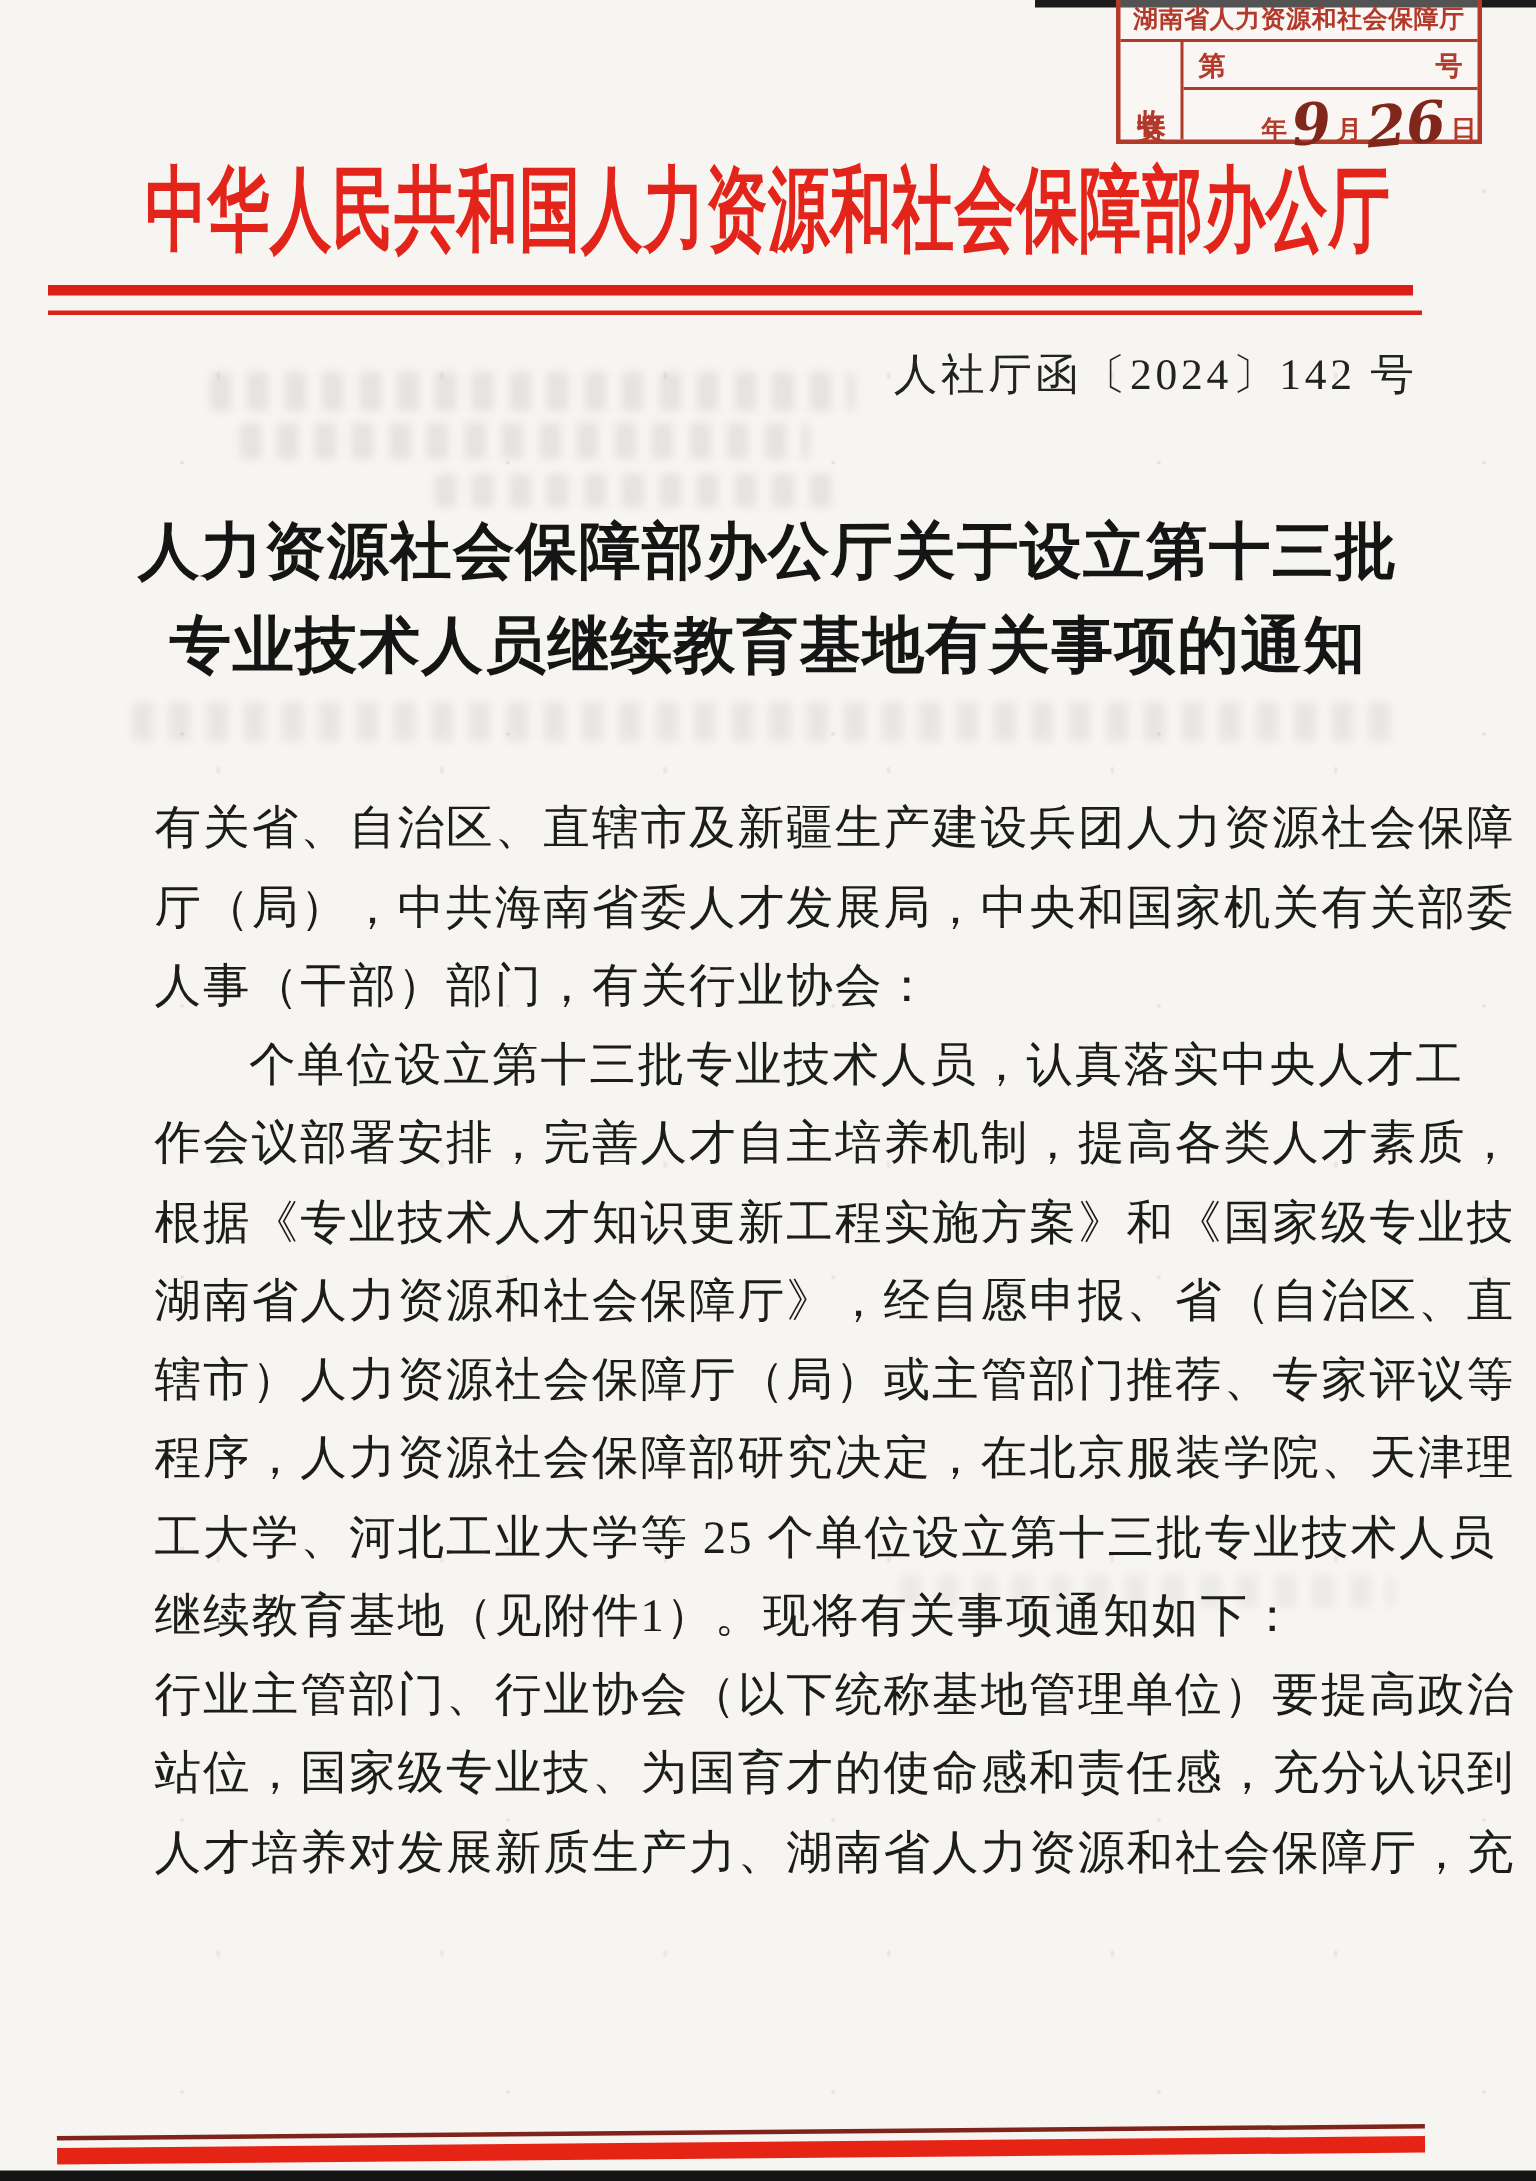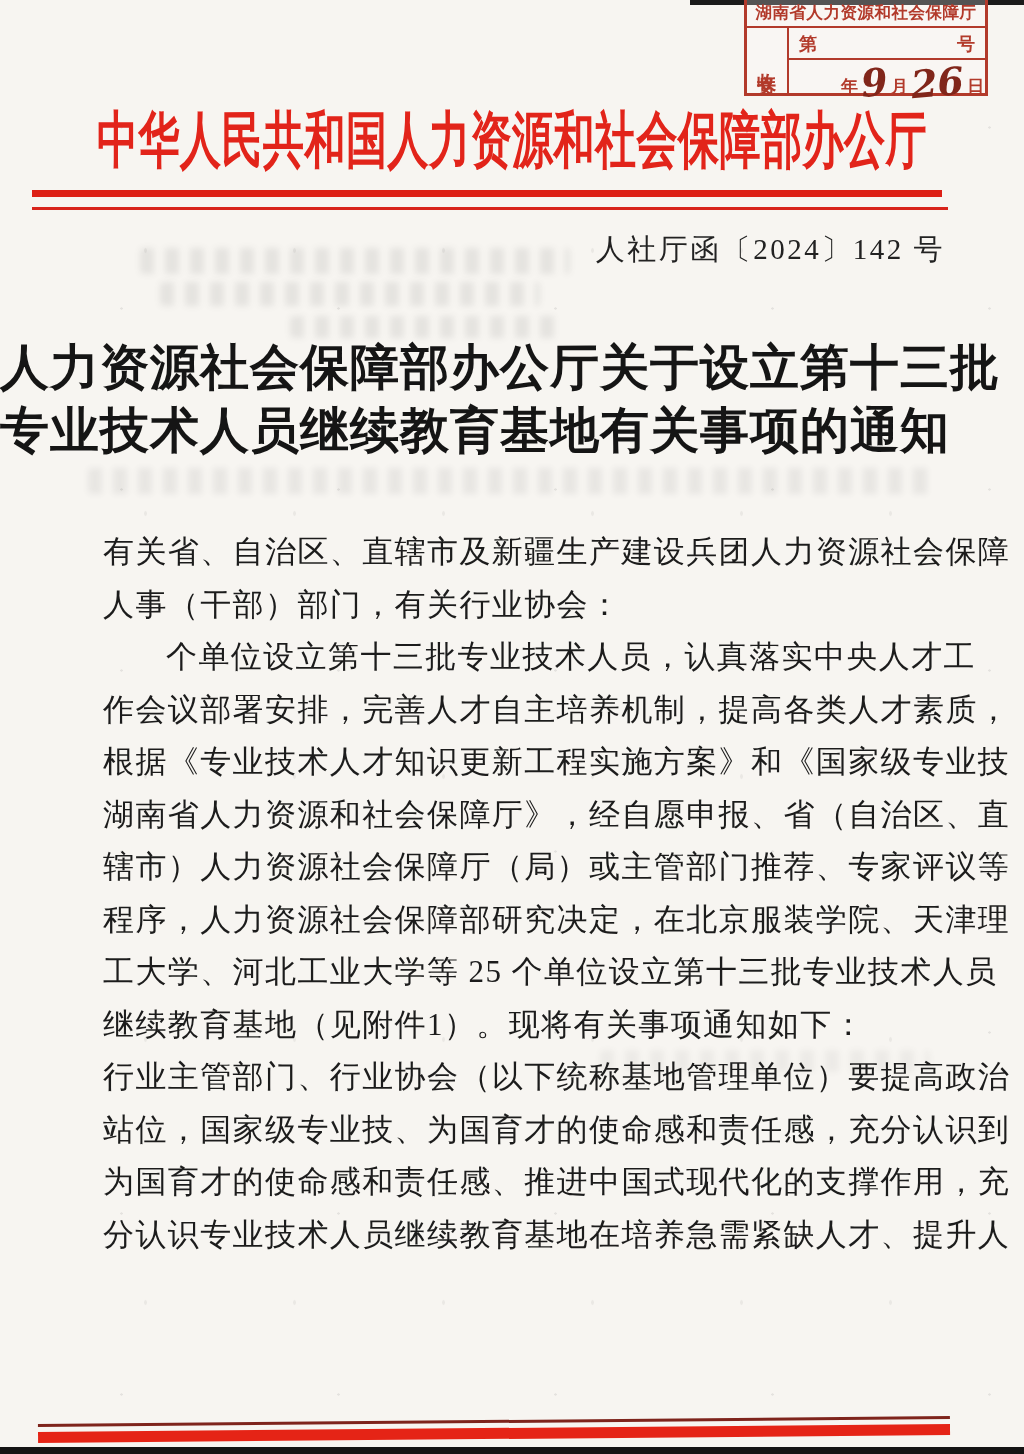--- a/index.html
+++ b/index.html
@@ -66,21 +66,21 @@
   .rule-top-thick{position:absolute;left:32px;top:190px;width:910px;height:7px;background:#dd2016;}
   .rule-top-thin{position:absolute;left:32px;top:207px;width:916px;height:2.5px;background:#d8241b;}
 
   .doc-number{
     position:absolute;top:230px;right:79px;
     font-size:29px;letter-spacing:2.5px;white-space:nowrap;color:#222;
   }
 
   .doc-title{
     position:absolute;top:336px;left:0;width:100%;margin:0;
-    text-align:left;font-size:49px;font-weight:bold;line-height:63px;
+    text-align:center;font-size:41px;font-weight:bold;line-height:63px;
     letter-spacing:1px;color:#151515;
   }
   .doc-title div{white-space:nowrap;}
 
   
   .body-text{
     position:absolute;top:526px;left:85px;width:856px;
     font-size:31px;line-height:52.5px;letter-spacing:1.4px;color:#1c1c1c;
   }
   .body-text .line{white-space:nowrap;margin-left:18px;}
@@ -141,33 +141,33 @@
 
   <div class="doc-number">人社厅函〔2024〕142 号</div>
 
   <h2 class="doc-title">
     <div>人力资源社会保障部办公厅关于设立第十三批</div>
     <div>专业技术人员继续教育基地有关事项的通知</div>
   </h2>
 
   <div class="body-text">
     <div class="line">有关省、自治区、直辖市及新疆生产建设兵团人力资源社会保障</div>
+    <div class="line">厅（局），中共海南省委人才发展局，中央和国家机关有关部委</div>
     <div class="line">人事（干部）部门，有关行业协会：</div>
     <div class="line indent">个单位设立第十三批专业技术人员，认真落实中央人才工</div>
     <div class="line">作会议部署安排，完善人才自主培养机制，提高各类人才素质，</div>
     <div class="line">根据《专业技术人才知识更新工程实施方案》和《国家级专业技</div>
     <div class="line">湖南省人力资源和社会保障厅》，经自愿申报、省（自治区、直</div>
     <div class="line">辖市）人力资源社会保障厅（局）或主管部门推荐、专家评议等</div>
     <div class="line">程序，人力资源社会保障部研究决定，在北京服装学院、天津理</div>
     <div class="line">工大学、河北工业大学等 25 个单位设立第十三批专业技术人员</div>
     <div class="line">继续教育基地（见附件1）。现将有关事项通知如下：</div>
     <div class="line">行业主管部门、行业协会（以下统称基地管理单位）要提高政治</div>
     <div class="line">站位，国家级专业技、为国育才的使命感和责任感，充分认识到</div>
-    <div class="line">为国育才的使命感和责任感、推进中国式现代化的支撑作用，充</div>
-    <div class="line">分认识专业技术人员继续教育基地在培养急需紧缺人才、提升人</div>
+    <div class="line">人才培养对发展新质生产力、湖南省人力资源和社会保障厅，充</div>
   </div>
 
   <div class="rule-bottom">
     <div class="thin"></div>
     <div class="thick"></div>
   </div>
 
   <div class="edge-bottom"></div>
 </div>
 

